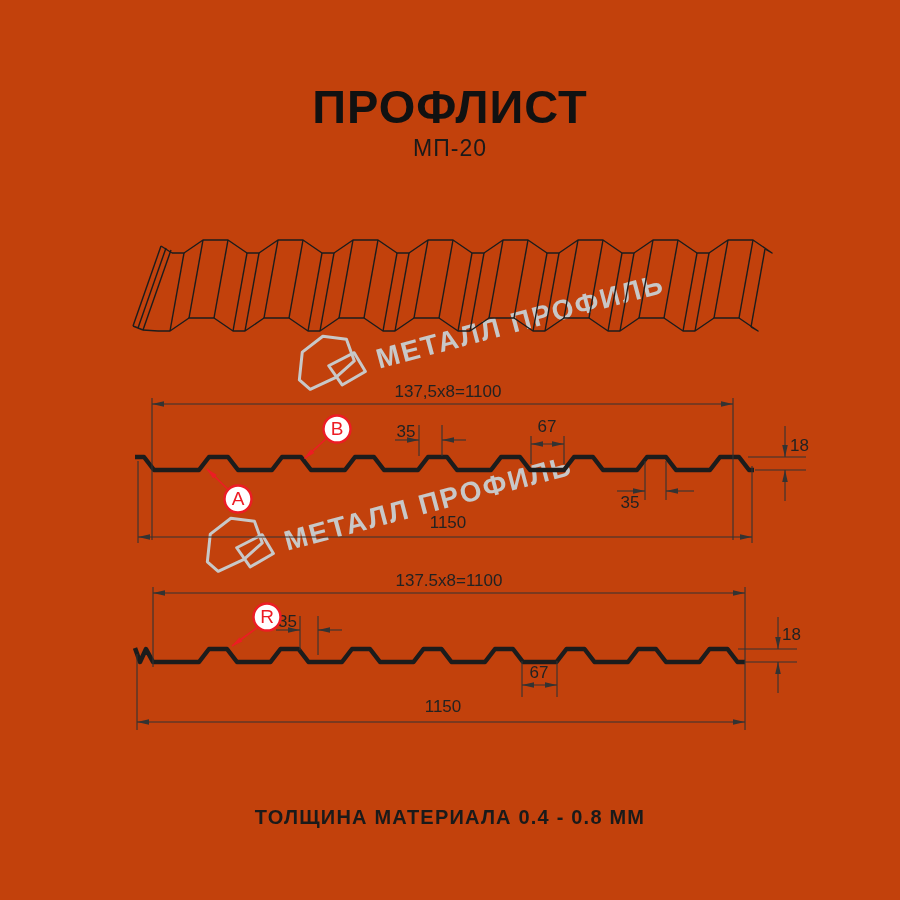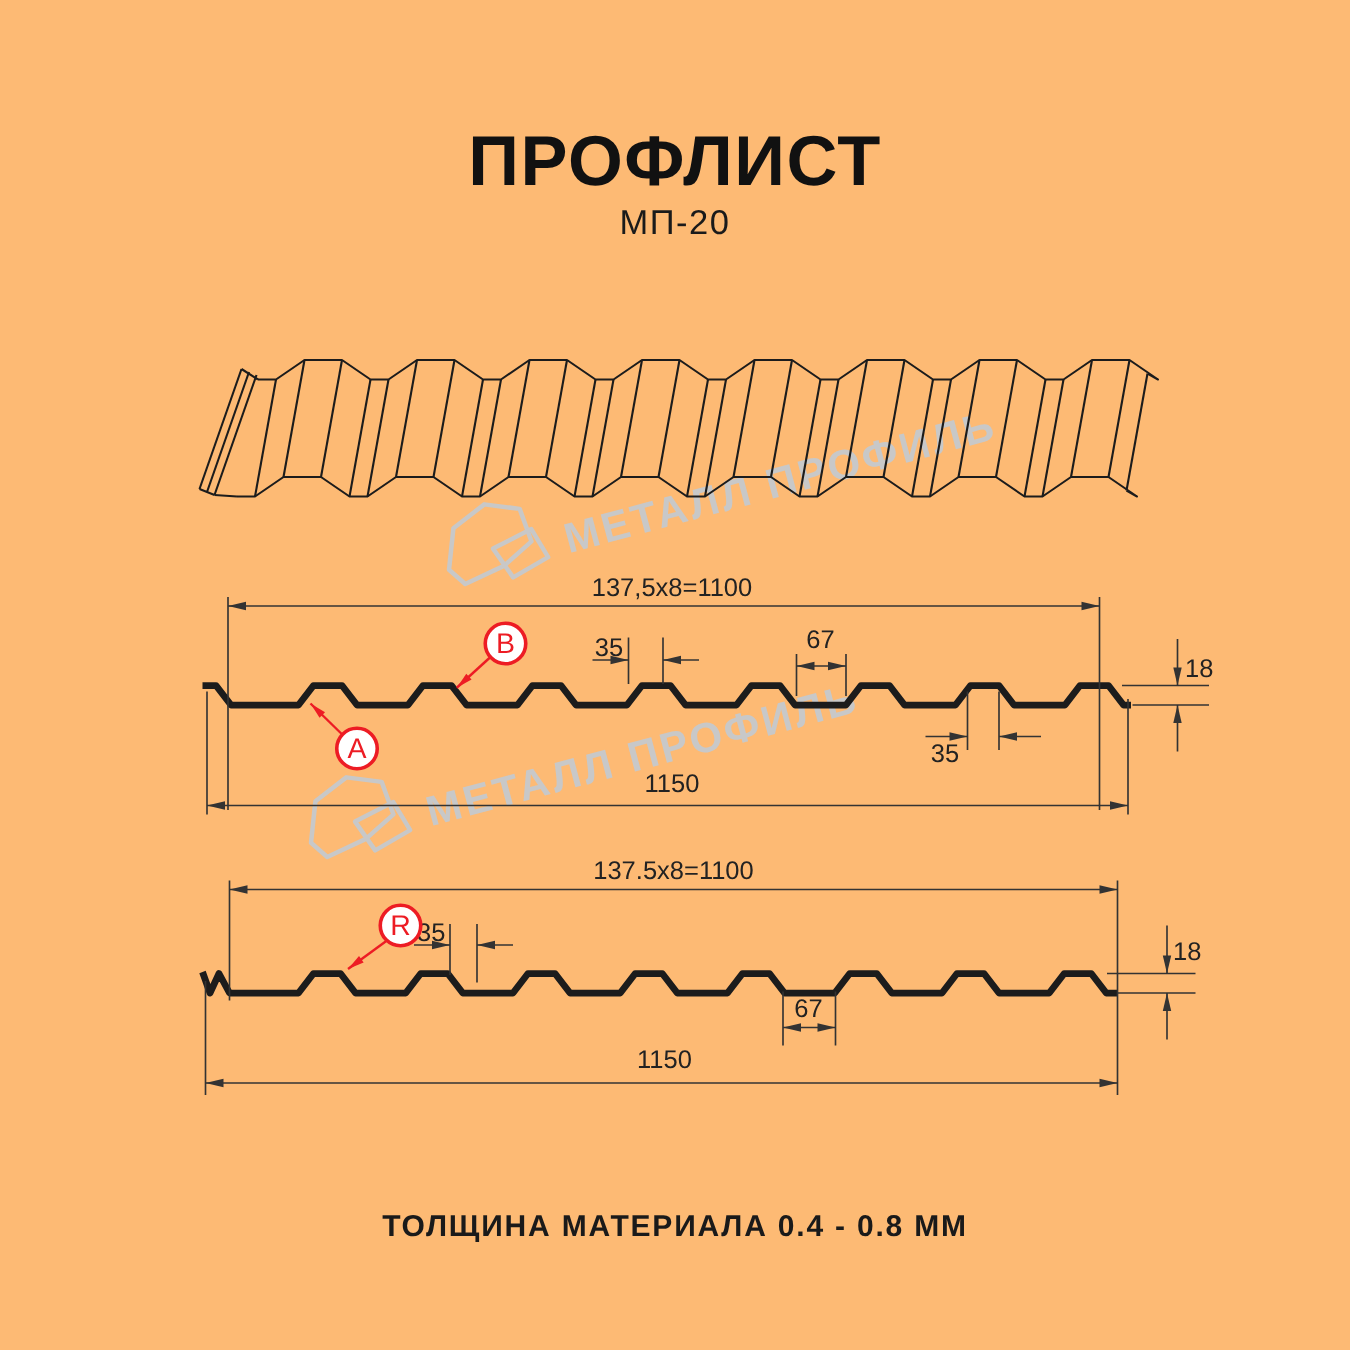--- a/index.html
+++ b/index.html
@@ -1,16 +1,16 @@
 <!DOCTYPE html>
 <html><head>
 <meta charset="utf-8">
 <style>
   html,body{margin:0;padding:0;background:#ffffff;}
-  .stage{width:900px;height:900px;position:relative;background:#fdba74;overflow:hidden;
+  .stage{width:900px;height:900px;position:relative;background:#c2410c;overflow:hidden;
          font-family:"Liberation Sans", sans-serif;}
   svg{display:block}
   text{font-family:"Liberation Sans", sans-serif;}
   .title{font-size:47px;font-weight:800;letter-spacing:1px;fill:#111;}
   .subtitle{font-size:23px;font-weight:500;letter-spacing:1px;fill:#1a1a1a;}
   .footnote{font-size:20px;font-weight:700;letter-spacing:1.2px;fill:#1a1a1a;}
   .dimtxt{font-size:17px;font-weight:400;fill:#222;}
   .redletter{font-size:19px;font-weight:500;fill:#ed1c24;}
   .wmtext{font-size:28px;font-weight:700;letter-spacing:2px;fill:#c8c8c8;}
 </style>

